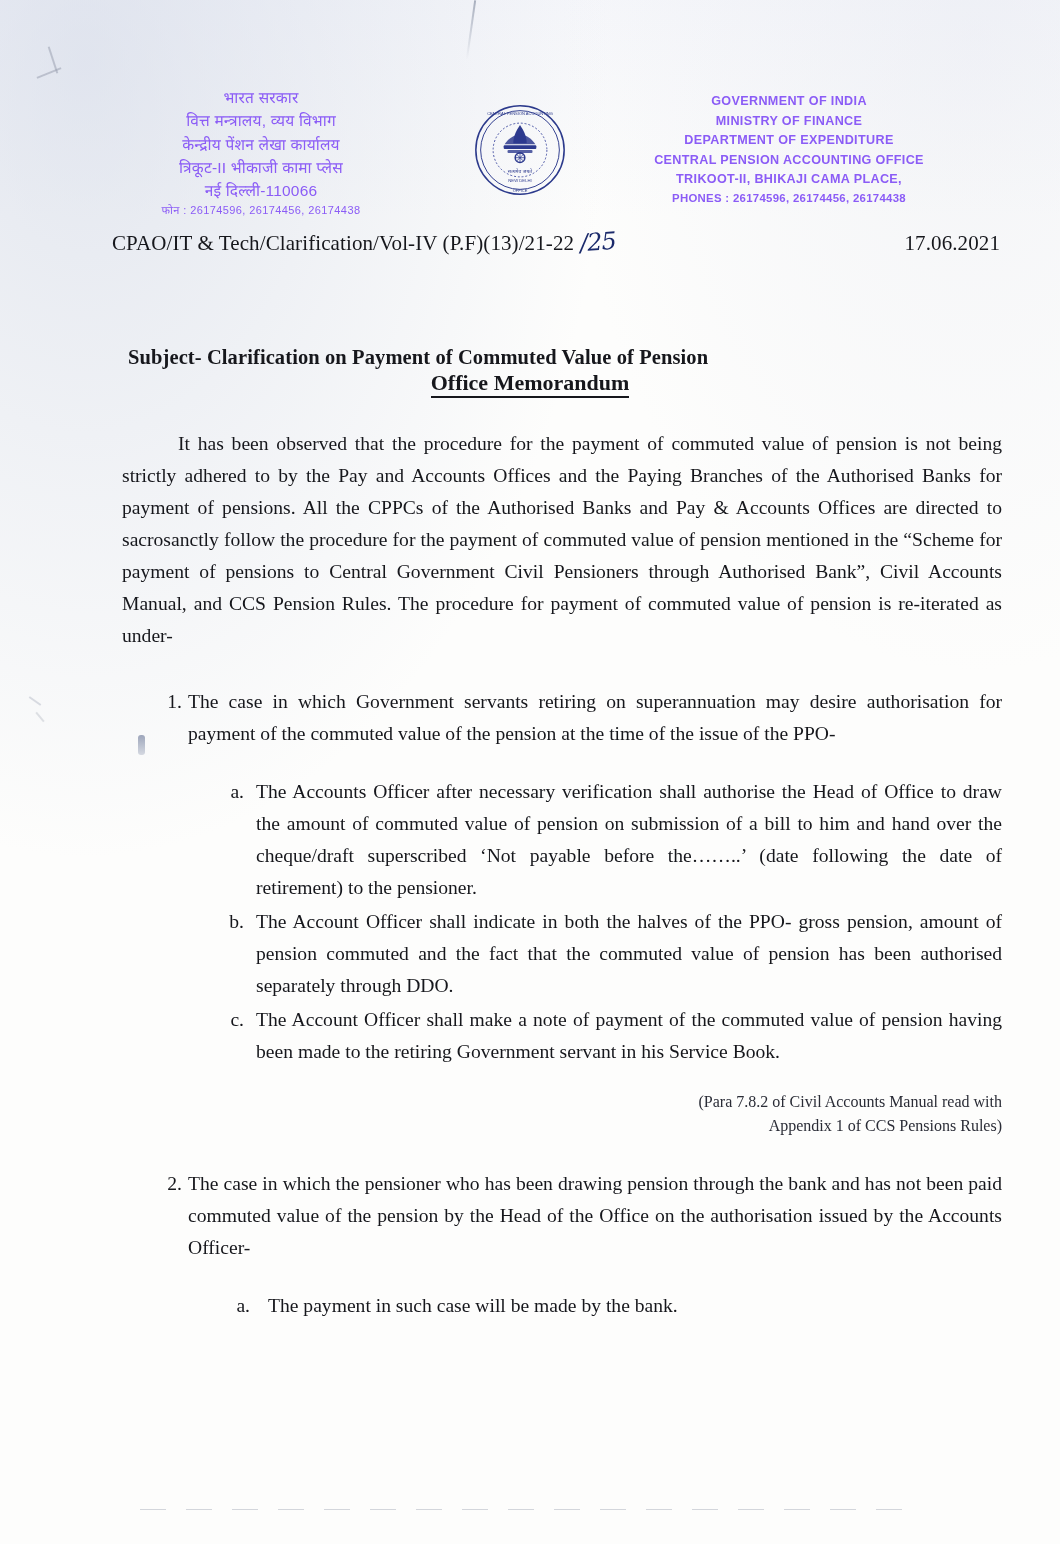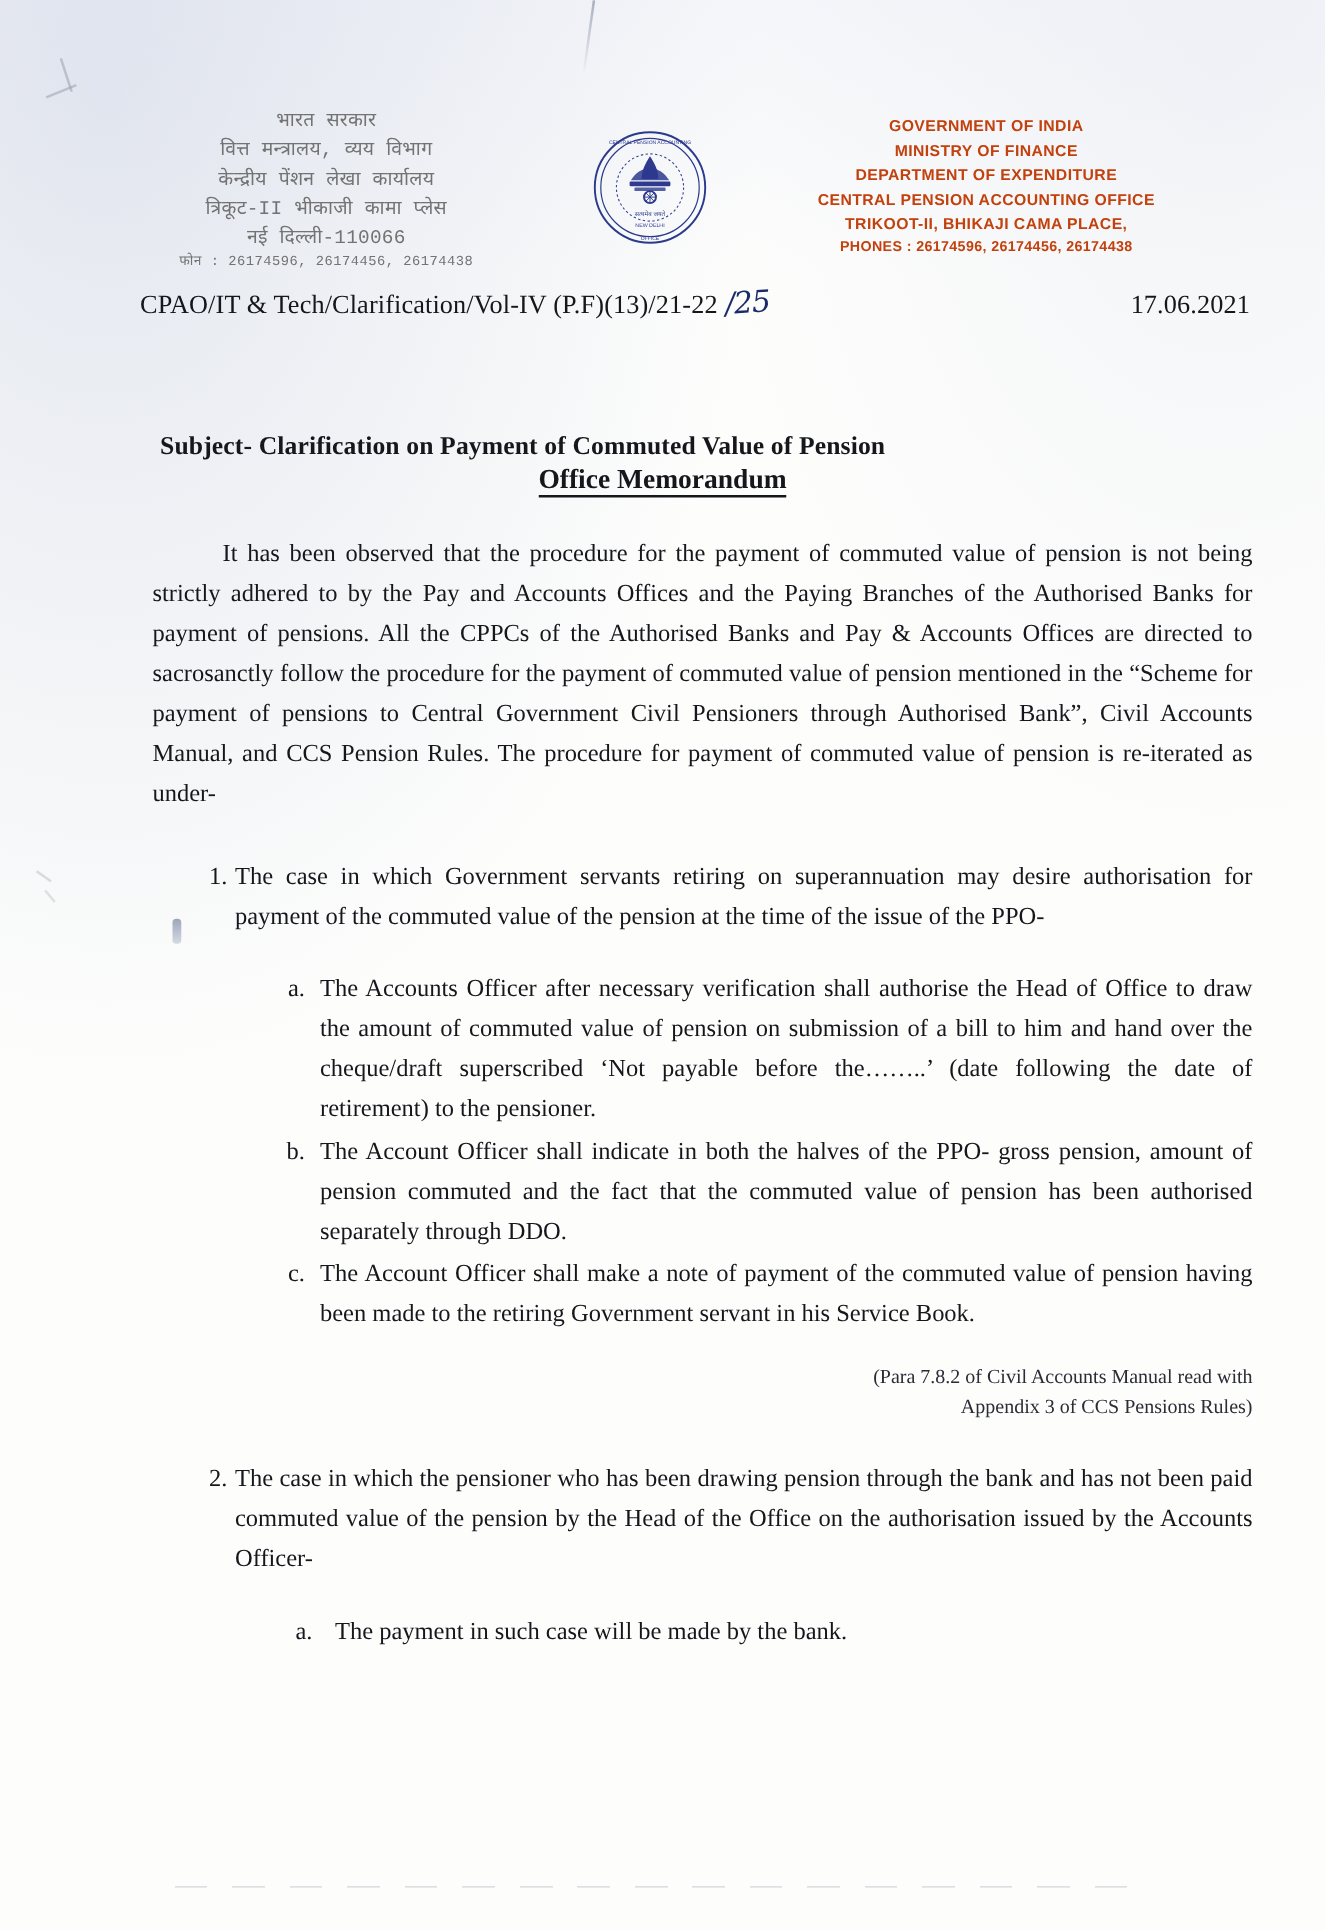--- a/index.html
+++ b/index.html
@@ -47,24 +47,24 @@
     right: 0;
     top: 86px;
     display: flex;
     justify-content: center;
     align-items: flex-start;
     gap: 46px;
   }
   .lh-hindi {
     width: 330px;
     text-align: center;
-    font-family: Liberation Mono, monospace;
+    font-family: Liberation Sans, sans-serif;
     font-size: 15.5px;
     line-height: 1.5;
-    color: #737373;
+    color: #8b5cf6;
     letter-spacing: 0.2px;
   }
   .lh-hindi .ph {
     font-size: 11px;
     letter-spacing: 0.4px;
   }
   .lh-emblem {
     width: 96px;
     height: 96px;
     margin-top: 16px;
@@ -72,21 +72,21 @@
     position: relative;
   }
   .lh-eng {
     width: 350px;
     text-align: center;
     font-family: "Liberation Sans", sans-serif;
     font-size: 12.6px;
     line-height: 1.55;
     font-weight: 700;
     letter-spacing: 0.35px;
-    color: #c2410c;
+    color: #8b5cf6;
     margin-top: 6px;
   }
   .lh-eng .ph {
     font-weight: 600;
     font-size: 11.4px;
     letter-spacing: 0.3px;
   }
 
   
   .refline {
@@ -318,21 +318,21 @@
             <span>The Account Officer shall indicate in both the halves of the PPO- gross pension, amount of pension commuted and the fact that the commuted value of pension has been authorised separately through DDO.</span>
           </li>
           <li>
             <span class="num">c.</span>
             <span>The Account Officer shall make a note of payment of the commuted value of pension having been made to the retiring Government servant in his Service Book.</span>
           </li>
         </ol>
 
         <div class="cite">
           <div>(Para 7.8.2 of Civil Accounts Manual read with</div>
-          <div>Appendix 3 of CCS Pensions Rules)</div>
+          <div>Appendix 1 of CCS Pensions Rules)</div>
         </div>
       </li>
 
       <li style="margin-top:30px;">
         <span class="num">2.</span>
         <span>The case in which the pensioner who has been drawing pension through the bank and has not been paid commuted value of the pension by the Head of the Office on the authorisation issued by the Accounts Officer-</span>
 
         <ol class="level2 wide">
           <li>
             <span class="num">a.</span>

